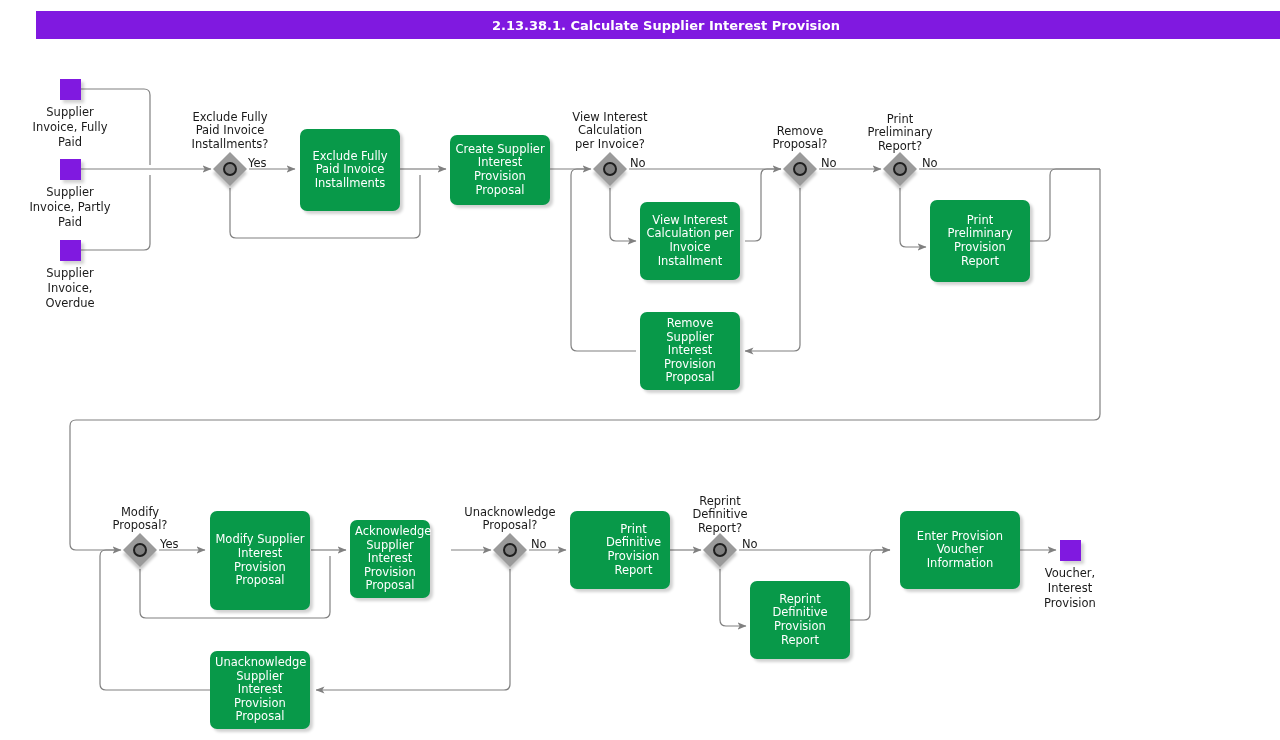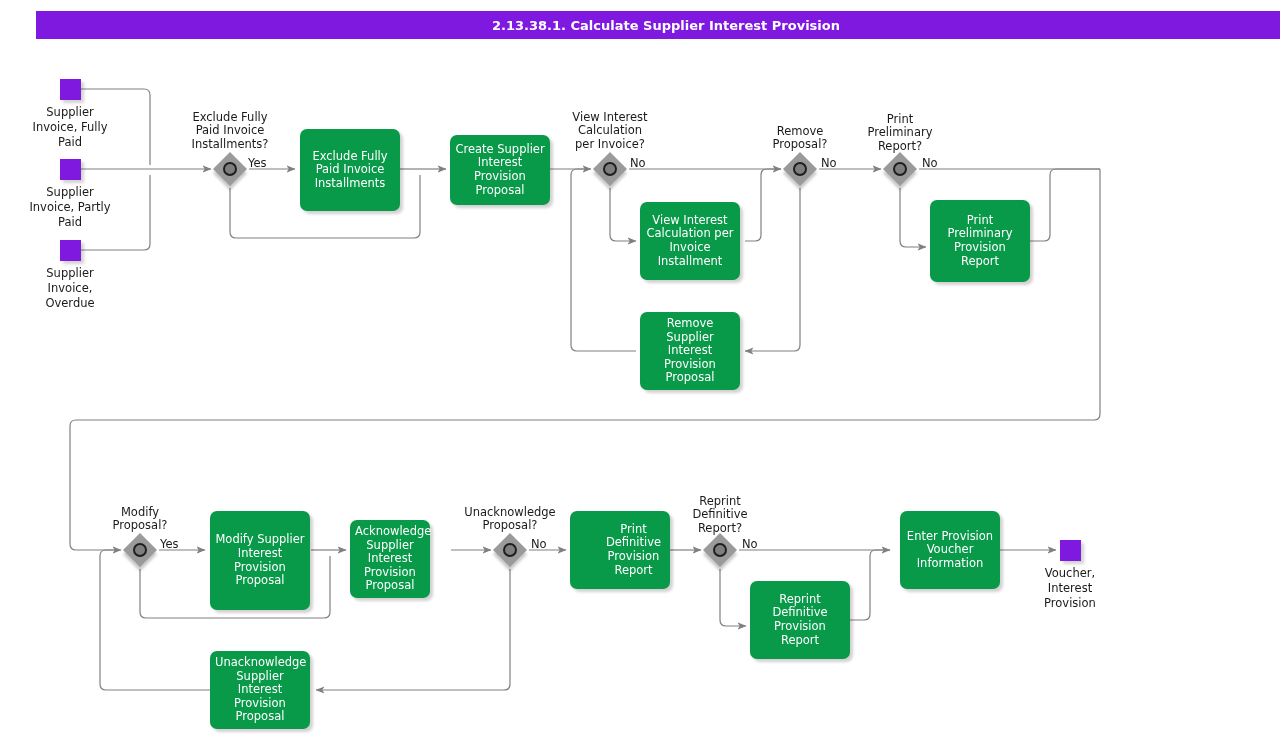--- a/index.html
+++ b/index.html
@@ -331,21 +331,21 @@
 Definitive
 Report?</div>
   <div class="edge-label" style="left:742px; top:537px;">No</div>
 
   <div class="node activity" style="left:750px; top:581px; width:100px; height:78px;">
     <span>Reprint
 Definitive
 Provision Report</span>
   </div>
 
-  <div class="node activity" style="left:900px; top:511px; width:100px; height:78px;">
+  <div class="node activity" style="left:900px; top:511px; width:120px; height:78px;">
     <span>Enter Provision
 Voucher
 Information</span>
   </div>
 
   <div class="node event" style="left:1060px; top:540px;"></div>
   <div class="event-label" style="left:1010px; top:566px; width:120px;">Voucher,
 Interest
 Provision</div>
 

